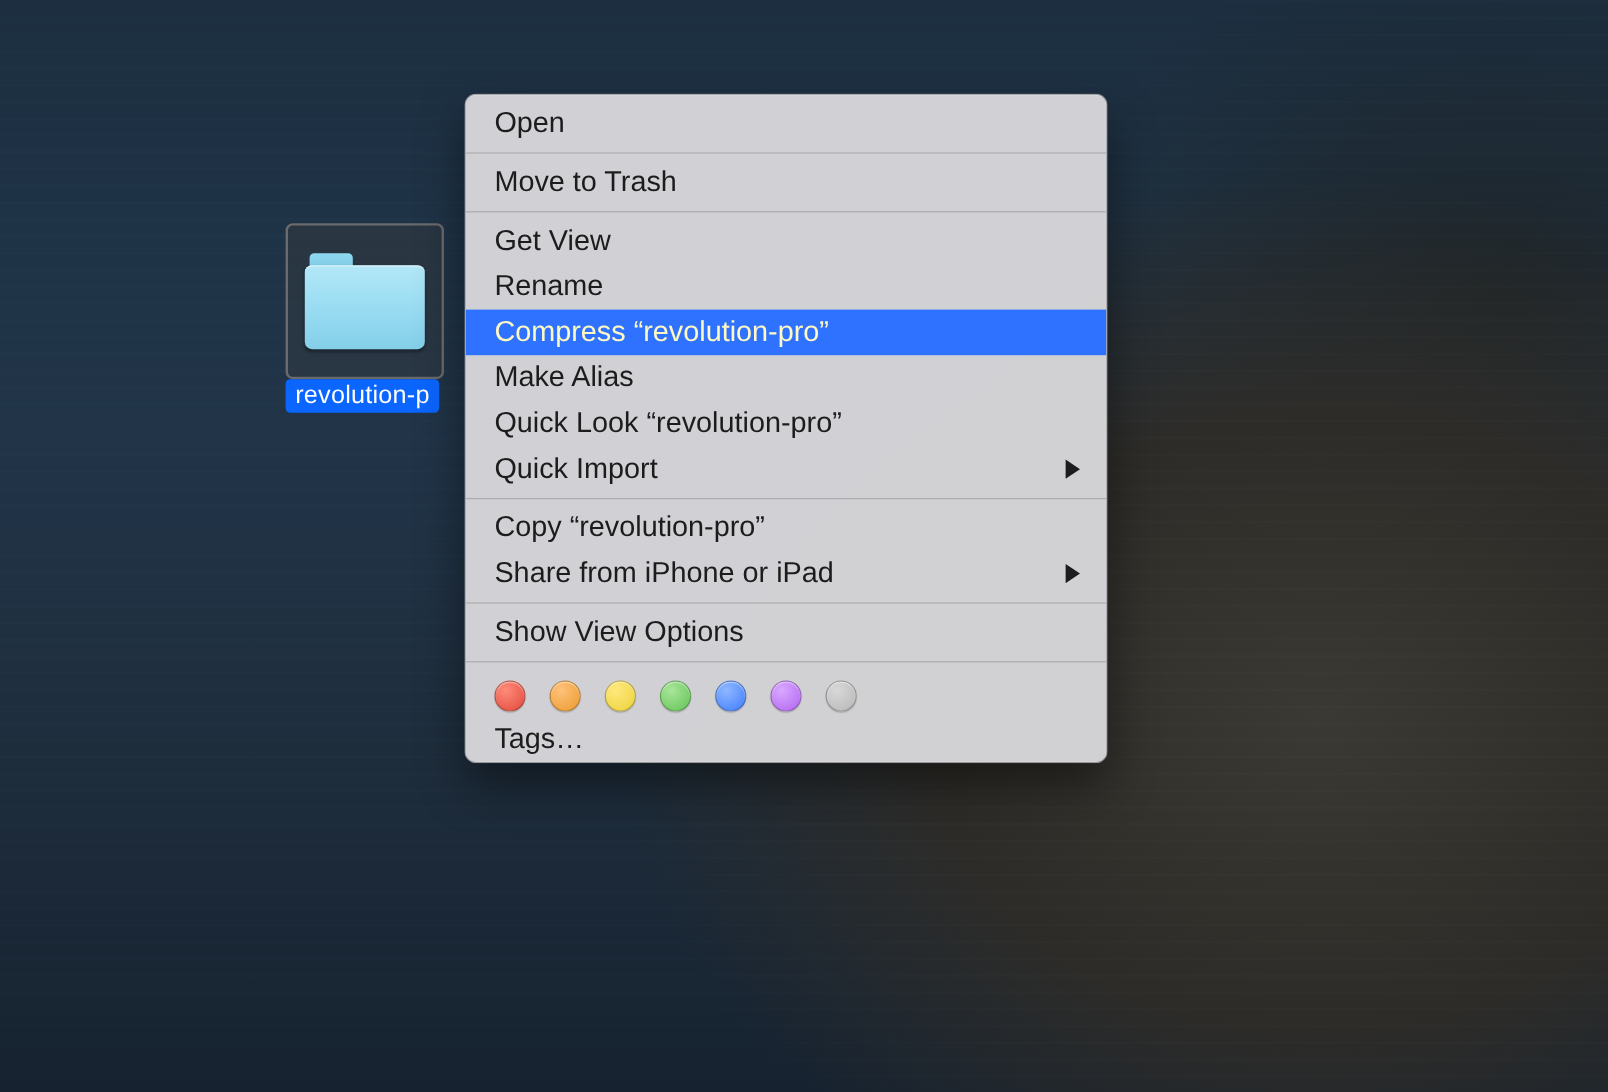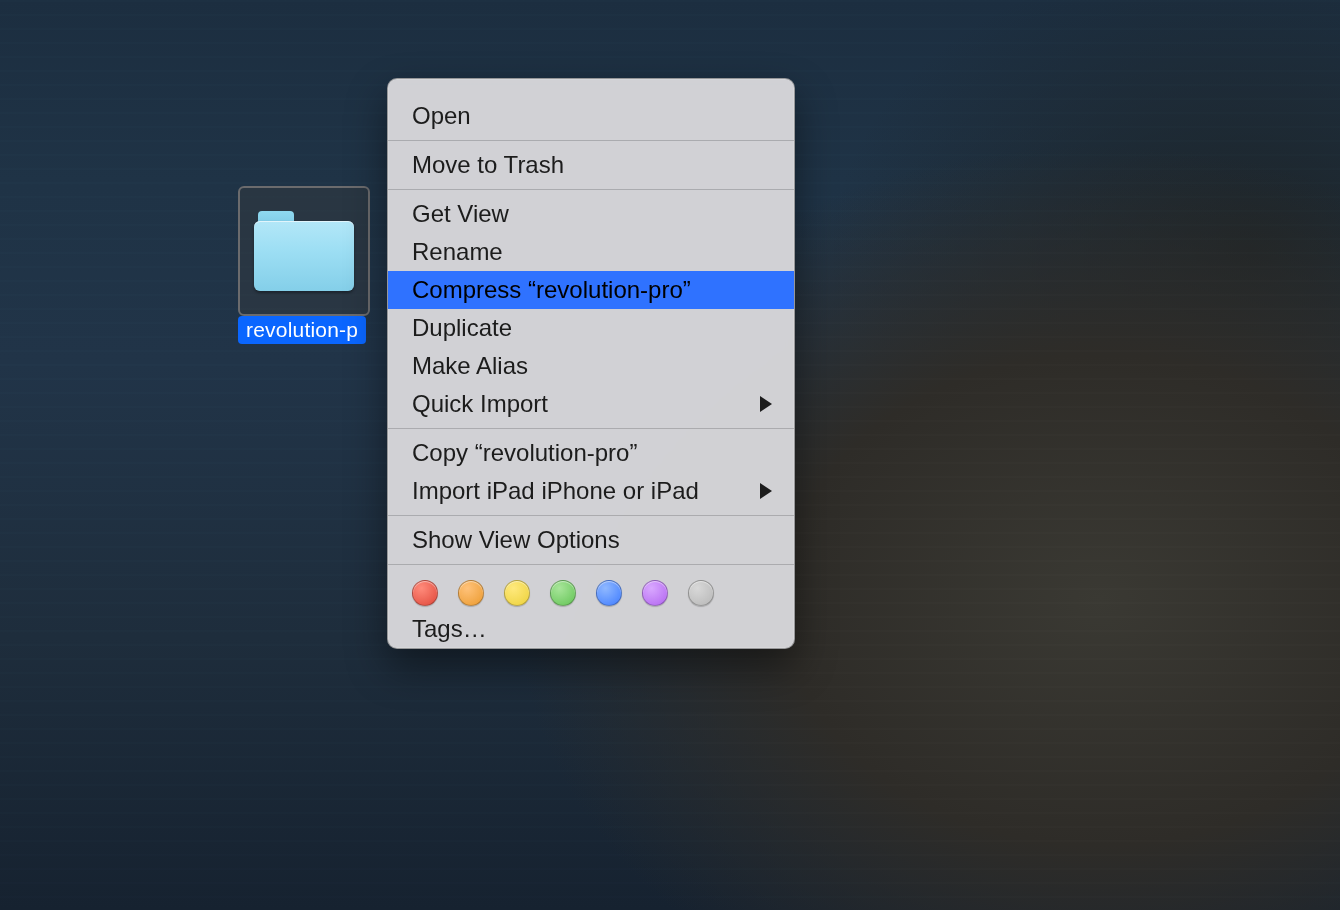--- a/index.html
+++ b/index.html
@@ -33,38 +33,38 @@
     background:linear-gradient(#b3e7f8 0%,#9edff4 40%,#84cfe9 100%);
     box-shadow:inset 0 1px 0 rgba(255,255,255,0.6),0 2px 3px rgba(0,0,0,0.35);}
   .folder-label{
     display:inline-block;padding:2px 8px;border-radius:4px;
     background:#0a66ff;color:#fff;font-size:21px;font-weight:500;letter-spacing:0.2px;
     white-space:nowrap;max-width:140px;overflow:hidden;
   }
 
   
   .ctx-menu{
-    position:absolute;left:387px;top:78px;width:408px;
+    position:absolute;left:387px;top:78px;width:536px;
     background:rgba(215,215,218,0.97);
     border:1px solid rgba(0,0,0,0.28);border-radius:10px;
     box-shadow:0 18px 40px rgba(0,0,0,0.45),0 0 0 0.5px rgba(255,255,255,0.25) inset;
     backdrop-filter:blur(4px);
-    padding:18px 0 0 0;
+    padding:5px 0 0 0;
     box-sizing:border-box;
     overflow:hidden;
     font-size:24px;color:#1c1c1c;
   }
   .ctx-item{
     position:relative;
     padding:4px 24px 4px 24px;
     line-height:30px;
     cursor:default;
     display:flex;align-items:center;
   }
-  .ctx-item.hl{background:#2f72ff;color:#000000;}
+  .ctx-item.hl{background:#2f72ff;color:#fef9c3;}
   .ctx-sep{height:1px;margin:5px 0;background:rgba(0,0,0,0.18);}
   .sub-arrow{position:absolute;right:22px;top:50%;transform:translateY(-50%);
     width:0;height:0;border-top:8px solid transparent;border-bottom:8px solid transparent;border-left:12px solid #1c1c1c;}
 
   
   .tag-row{padding:10px 0 4px 24px;display:flex;gap:20px;}
   .tag-dot{width:24px;height:24px;border-radius:50%;border:1px solid rgba(0,0,0,0.25);
     box-shadow:inset 0 1px 1px rgba(255,255,255,0.5),0 1px 1px rgba(0,0,0,0.2);}
   .tag-red{background:radial-gradient(circle at 35% 30%,#ff8b7b,#e0483a);}
   .tag-orange{background:radial-gradient(circle at 35% 30%,#ffc27a,#eb9a2e);}
@@ -101,35 +101,35 @@
       <div class="ctx-item">
         <span>Get View</span>
       </div>
       <div class="ctx-item">
         <span>Rename</span>
       </div>
       <div class="ctx-item hl">
         <span>Compress “revolution-pro”</span>
       </div>
       <div class="ctx-item">
-        <span>Duplicate</span>
+        <span>Make Alias</span>
       </div>
       <div class="ctx-item">
-        <span>Make Alias</span>
+        <span>Quick Look “revolution-pro”</span>
       </div>
       <div class="ctx-item">
         <span>Quick Import</span>
         <span class="sub-arrow"></span>
       </div>
       <div class="ctx-sep"></div>
       <div class="ctx-item">
         <span>Copy “revolution-pro”</span>
       </div>
       <div class="ctx-item">
-        <span>Import iPad iPhone or iPad</span>
+        <span>Share from iPhone or iPad</span>
         <span class="sub-arrow"></span>
       </div>
       <div class="ctx-sep"></div>
       <div class="ctx-item">
         <span>Show View Options</span>
       </div>
       <div class="ctx-sep"></div>
       <div class="tag-row">
         <div class="tag-dot tag-red"></div>
         <div class="tag-dot tag-orange"></div>

